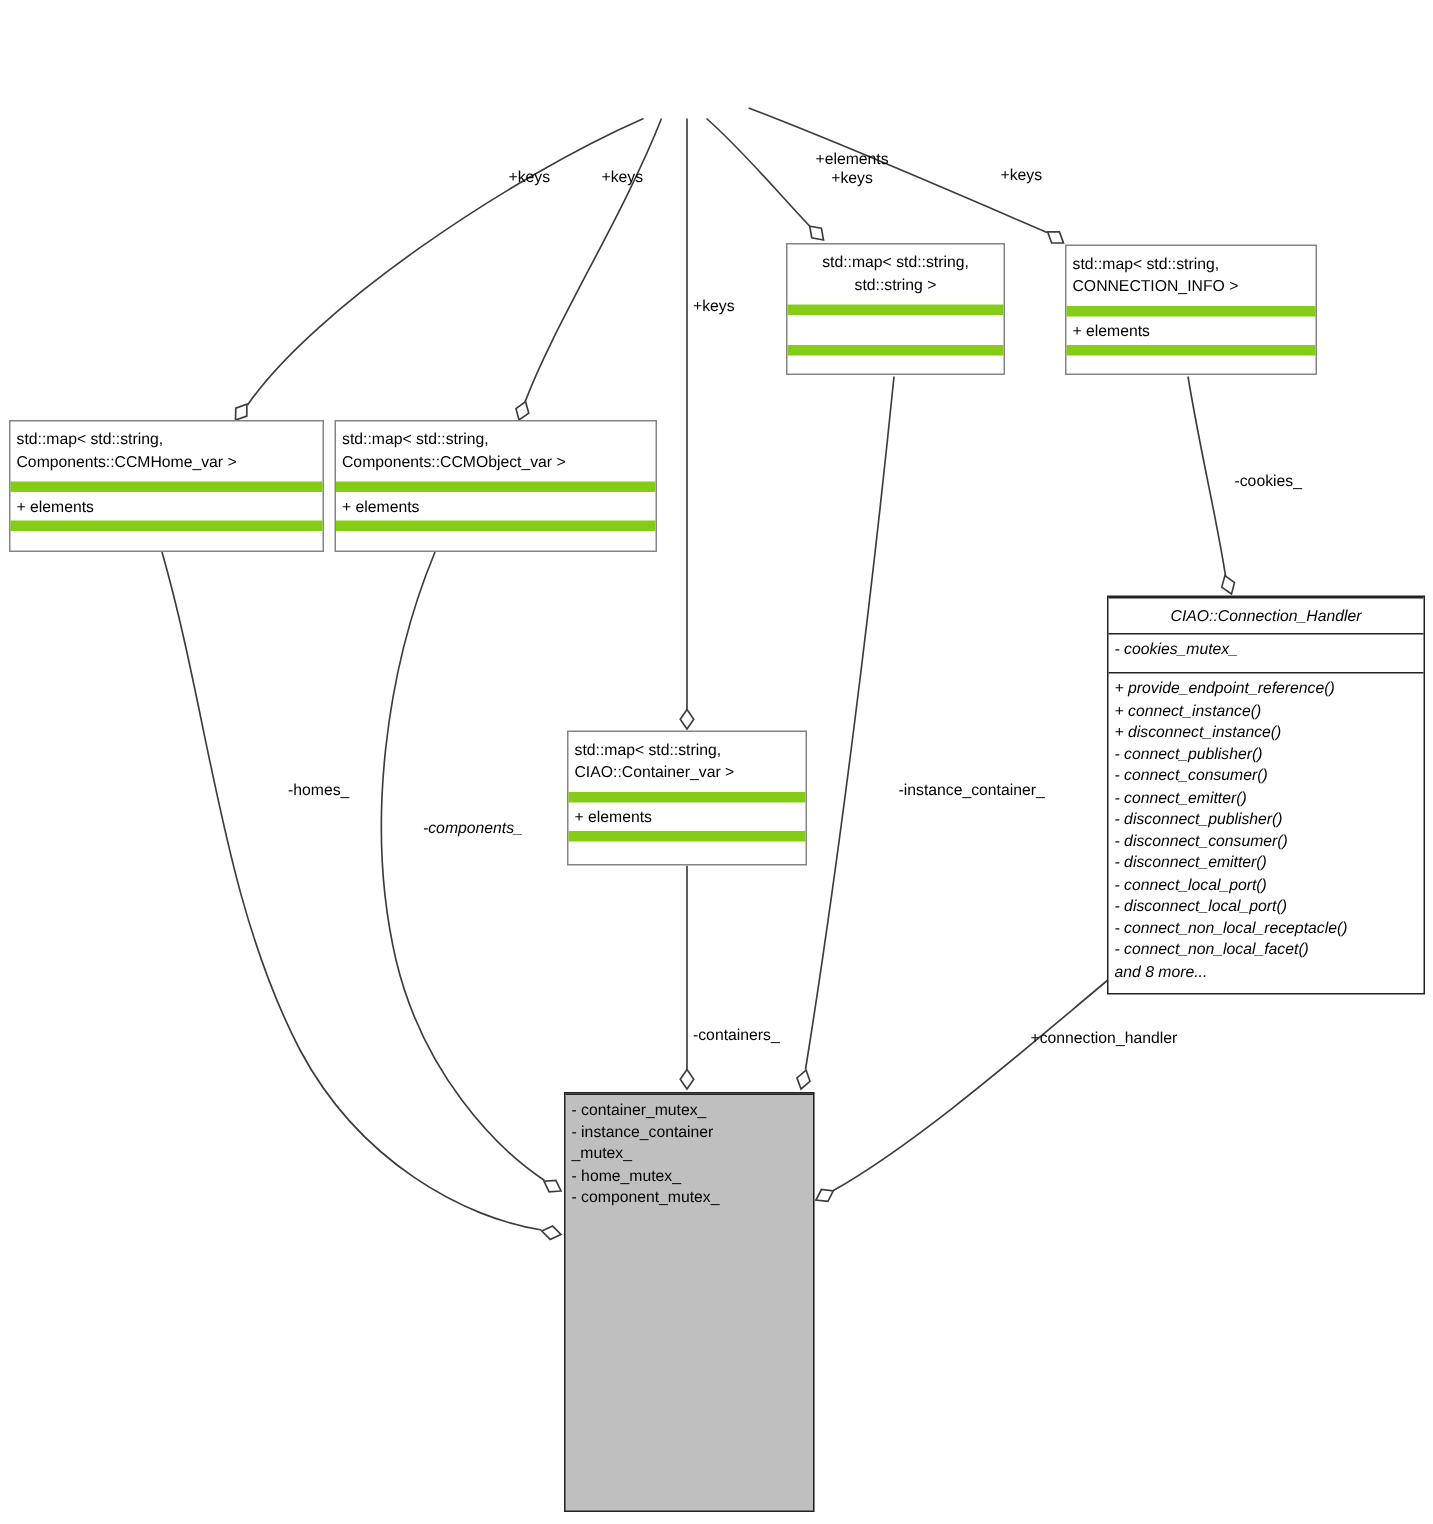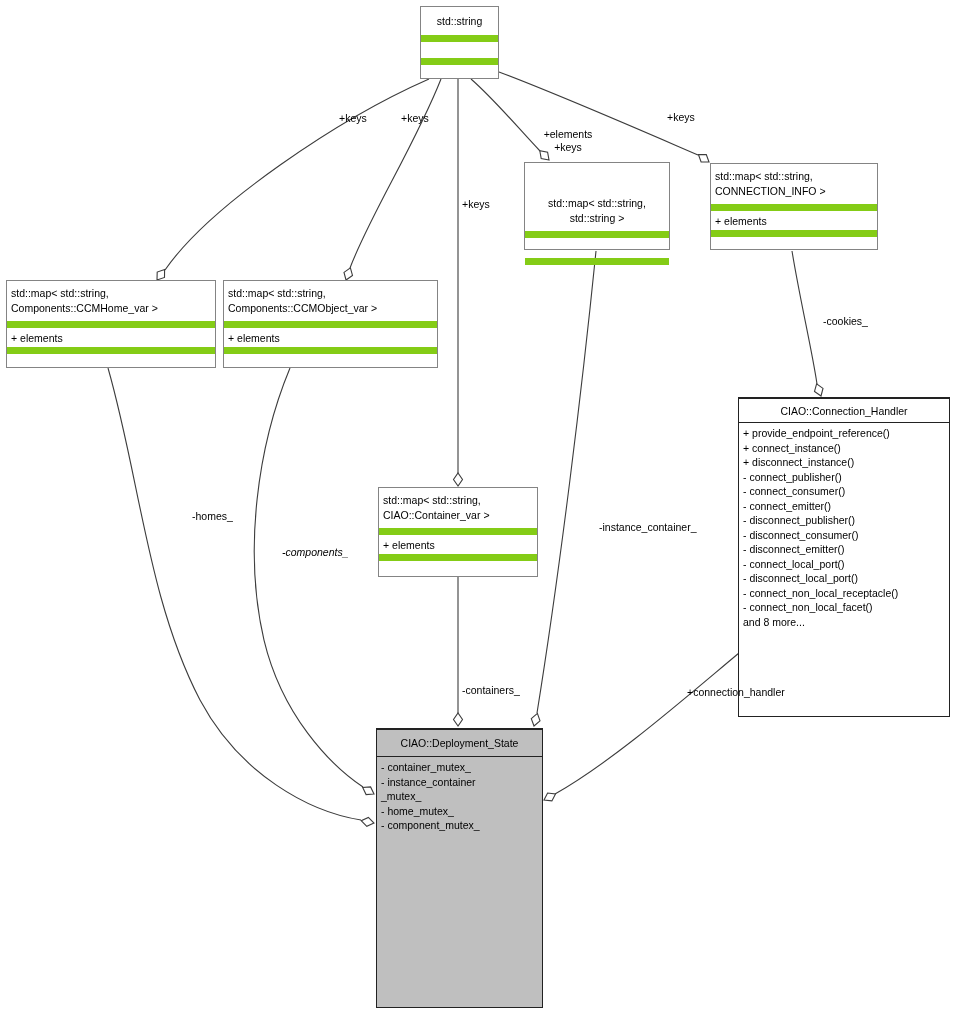--- a/index.html
+++ b/index.html
@@ -14,21 +14,21 @@
   .uml-box { position:absolute; background:#fff; border:1px solid #848484;
              font-size:10.5px; line-height:14.5px; }
   .uml-box.strong { border:1.4px solid #222; }
   .uml-box.current { background:#bfbfbf; }
   .sec { border-top:7px solid #84cc16; padding:3px 4px 2px 4px;
          white-space:pre-line; overflow:hidden; }
   .uml-box.strong .sec { border-top:1.2px solid #222; }
   .sec:first-child { border-top:none; }
   .sec.titlebox { display:flex; align-items:center; justify-content:center; text-align:center; }
   .sec.titlelines { padding-top:5px; }
-  .center { text-align:center;margin-top:28px; }
+  .center { text-align:center; }
 
   .edge-label { position:absolute; font-size:10.5px; line-height:12.8px;
                 white-space:pre-line; }
 </style>
 </head>
 <body>
 
 <div class="canvas">
 
   <svg class="edges" viewBox="0 0 955 1016">
@@ -49,25 +49,20 @@
       <polygon points="549.0,160.0 541.2,158.6 539.8,150.8 547.6,152.2" class="diamond"></polygon>
       <polygon points="709.0,162.0 701.1,162.0 698.4,154.5 706.3,154.6" class="diamond"></polygon>
       <polygon points="374.0,823.0 366.8,826.3 361.2,820.7 368.4,817.4" class="diamond"></polygon>
       <polygon points="374.0,794.0 366.1,794.6 362.7,787.5 370.6,786.9" class="diamond"></polygon>
       <polygon points="458.0,726.0 453.5,719.5 458.0,713.0 462.5,719.5" class="diamond"></polygon>
       <polygon points="534.0,726.0 531.3,718.6 537.4,713.4 540.0,720.9" class="diamond"></polygon>
       <polygon points="821.0,396.0 814.5,391.4 816.6,383.8 823.0,388.4" class="diamond"></polygon>
       <polygon points="544.0,800.0 547.6,793.0 555.5,793.9 551.9,800.9" class="diamond"></polygon>
     </svg>
 
-  <div class="uml-box" style="left:420px; top:6px; width:79px; height:73px;">
-    <div class="sec titlebox" style="height:28px;">std::string</div>
-    <div class="sec" style="height:23px;"></div>
-    <div class="sec" style="height:20px;"></div>
-  </div>
 
   <div class="uml-box" style="left:6px; top:280px; width:210px; height:88px;">
     <div class="sec titlelines" style="height:40px;">std::map&lt; std::string,
  Components::CCMHome_var &gt;</div>
     <div class="sec" style="height:26px;">+ elements</div>
     <div class="sec" style="height:20px;"></div>
   </div>
 
   <div class="uml-box" style="left:223px; top:280px; width:215px; height:88px;">
     <div class="sec titlelines" style="height:40px;">std::map&lt; std::string,
@@ -90,53 +85,53 @@
     <div class="sec" style="height:19px;"></div>
   </div>
 
   <div class="uml-box" style="left:378px; top:487px; width:160px; height:90px;">
     <div class="sec titlelines" style="height:40px;">std::map&lt; std::string,
  CIAO::Container_var &gt;</div>
     <div class="sec" style="height:26px;">+ elements</div>
     <div class="sec" style="height:22px;"></div>
   </div>
 
-  <div class="uml-box strong" style="left:738px; top:397px; width:212px; height:320px;">
+  <div class="uml-box strong" style="left:738px; top:397px; width:212px; height:266px;font-style:italic;">
     <div class="sec titlebox" style="height:24px;">CIAO::Connection_Handler</div>
+    <div class="sec" style="height:26px;">- cookies_mutex_</div>
     <div class="sec" style="height:212px;">+ provide_endpoint_reference()
 + connect_instance()
 + disconnect_instance()
 - connect_publisher()
 - connect_consumer()
 - connect_emitter()
 - disconnect_publisher()
 - disconnect_consumer()
 - disconnect_emitter()
 - connect_local_port()
 - disconnect_local_port()
 - connect_non_local_receptacle()
 - connect_non_local_facet()
 and 8 more...</div>
   </div>
 
   <div class="uml-box strong current" style="left:376px; top:728px; width:167px; height:280px;">
-    <div class="sec titlebox" style="height:27px;">CIAO::Deployment_State</div>
     <div class="sec" style="height:83px;">- container_mutex_
 - instance_container
 _mutex_
 - home_mutex_
 - component_mutex_</div>
   </div>
 
   <span class="edge-label" style="left:339px; top:112px;">+keys</span>
   <span class="edge-label" style="left:401px; top:112px;">+keys</span>
   <span class="edge-label" style="left:462px; top:198px;">+keys</span>
   <span class="edge-label center" style="left:528px; top:100px; width:80px; text-align:center;">+elements
 +keys</span>
   <span class="edge-label" style="left:667px; top:111px;">+keys</span>
-  <span class="edge-label" style="left:192px; top:510px;">-homes_</span>
+  <span class="edge-label" style="left:192px; top:521px;">-homes_</span>
   <span class="edge-label" style="left:282px; top:546px;font-style:italic;">-components_</span>
   <span class="edge-label" style="left:462px; top:684px;">-containers_</span>
   <span class="edge-label" style="left:599px; top:521px;">-instance_container_</span>
   <span class="edge-label" style="left:823px; top:315px;">-cookies_</span>
   <span class="edge-label" style="left:687px; top:686px;">+connection_handler</span>
 
 </div>
 
 </body></html>

